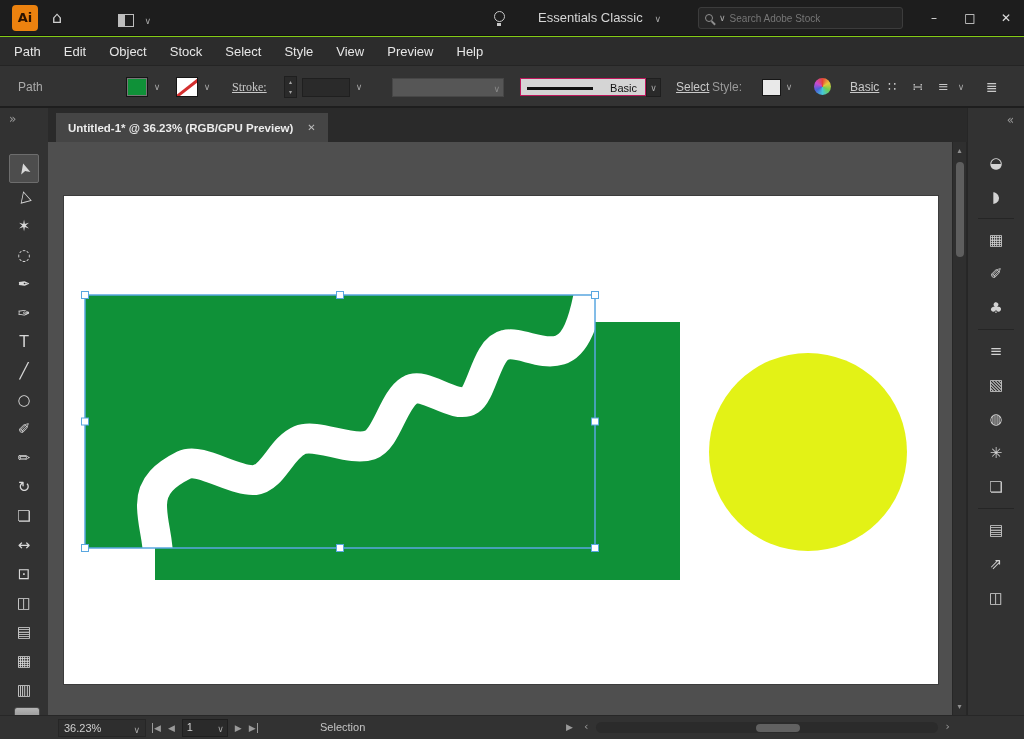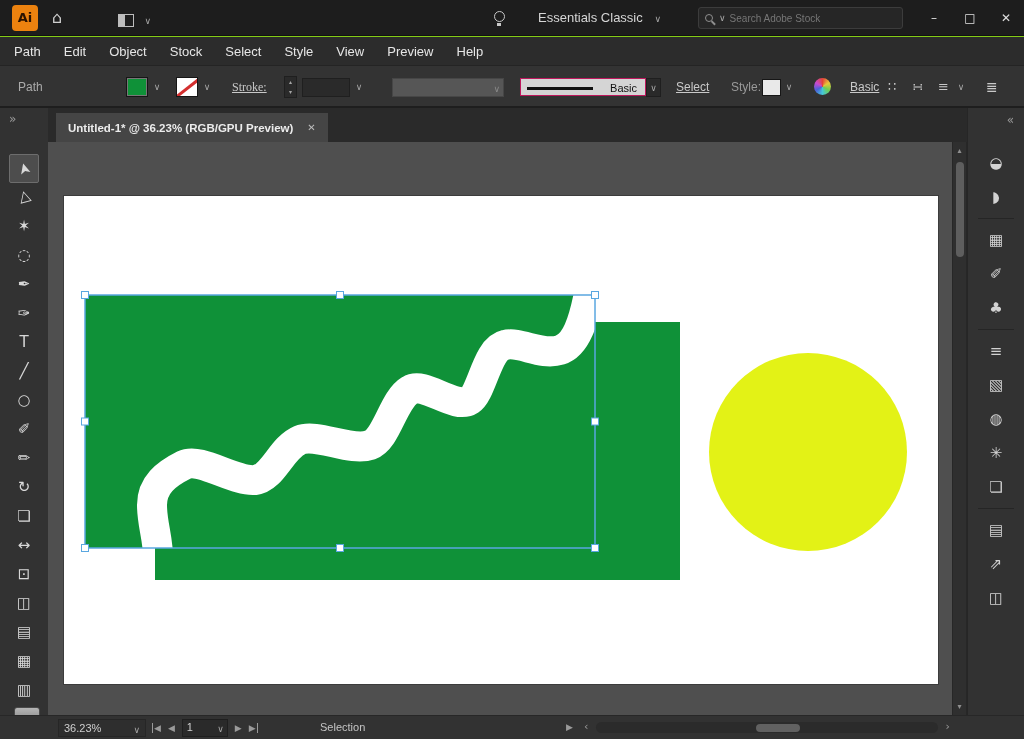--- a/index.html
+++ b/index.html
@@ -168,21 +168,21 @@
       <span class="chev" data-name="chevron-down-icon">∨</span>
     </div>
 
     <div class="brush-field" data-name="brush-definition-dropdown">
       <span class="brush-line" data-name="brush-stroke-preview"></span>
       <span class="brush-name" data-name="brush-name-label">Basic</span>
     </div>
     <span class="brush-dd chev" data-name="brush-chevron-icon">∨</span>
 
     <span class="ctl-label link" style="left:676px;" data-name="opacity-link">Select</span>
-    <span class="ctl-label" style="left:731px; color:#9a9a9a;" data-name="style-label">Style:</span>
+    <span class="ctl-label" style="left:712px; color:#9a9a9a;" data-name="style-label">Style:</span>
     <span class="style-swatch" data-name="style-swatch"></span>
     <span class="dd chev" style="left:782px;" data-name="style-chevron-icon">∨</span>
 
     <span class="recolor" data-name="recolor-artwork-icon"></span>
 
     <span class="ctl-label link" style="left:850px;" data-name="align-panel-link">Basic</span>
     <span class="ctl-glyph" style="left:888px;" data-name="align-objects-icon">∷</span>
     <span class="ctl-glyph" style="left:912px;" data-name="distribute-objects-icon">∺</span>
     <span class="ctl-glyph" style="left:938px;" data-name="align-to-icon">≡</span>
     <span class="dd chev" style="left:954px;" data-name="align-chevron-icon">∨</span>

